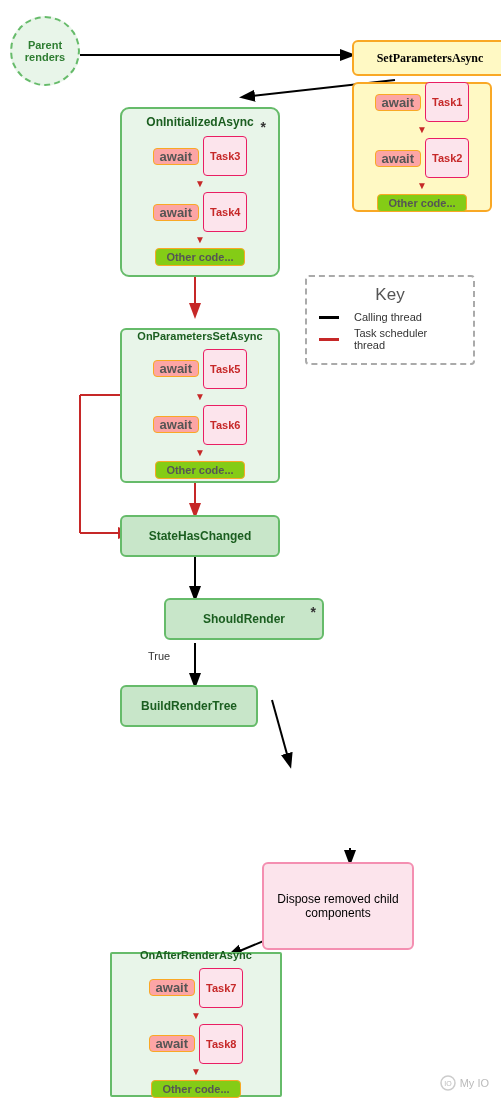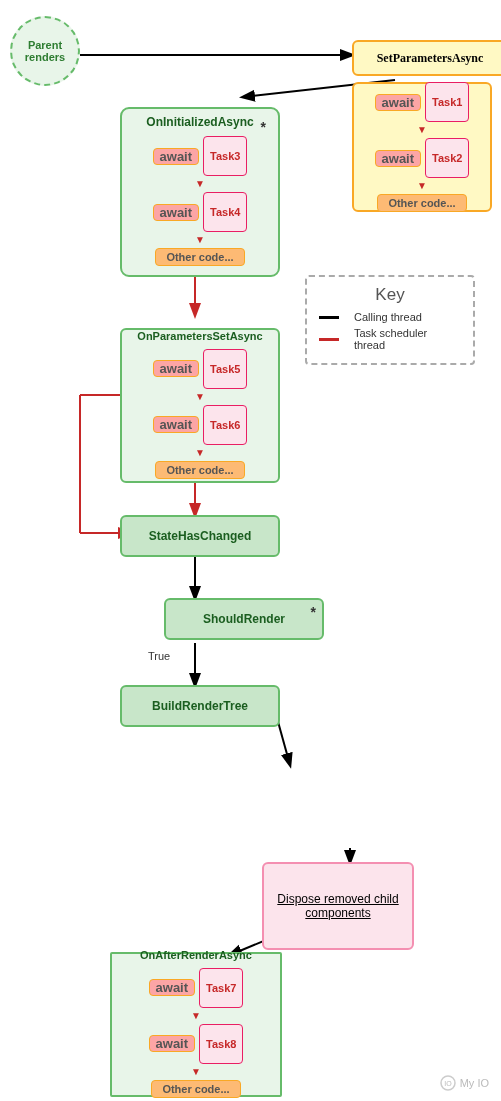--- a/index.html
+++ b/index.html
@@ -45,21 +45,20 @@
       background: #fff9c4;
       border-color: #f9a825;
     }
     .box-dashed {
       background: #fff;
       border: 2px dashed #aaa;
     }
     .box-pink-outer {
       background: #fce4ec;
       border-color: #f48fb1;
-      text-decoration: underline;
     }
 
     
     .await-row {
       display: flex;
       align-items: center;
       gap: 4px;
       margin: 3px 6px;
     }
     .await-box {
@@ -74,21 +73,21 @@
     .task-box {
       background: #fce4ec;
       border: 1.5px solid #e91e63;
       border-radius: 4px;
       padding: 13px 6px;
       font-size: 11px;
       font-weight: bold;
       color: #c62828;
     }
     .other-code-box {
-      background: #fdba74;
+      background: #84cc16;
       border: 1.5px solid #f9a825;
       border-radius: 4px;
       padding: 2px 10px;
       font-size: 11px;
       color: #555;
       margin: 3px 6px;
     }
 
     
     .small-arrow {
@@ -309,21 +308,21 @@
 
   <div class="box box-green" style="top:598px; left:120px; width:160px; height:42px; position:absolute;margin-left:44px;">
     <span>ShouldRender</span>
     <span class="asterisk">*</span>
   </div>
 
   <div style="position:absolute; top:650px; left:148px; font-size:11px; color:#333;">
     <span>True</span>
   </div>
 
-  <div class="box box-green" style="top:685px; left:120px; width:160px; height:42px;">
+  <div class="box box-green" style="top:685px; left:120px; width:138px; height:42px;">
     <span>BuildRenderTree</span>
   </div>
 
 
   <div class="box box-pink-outer" style="top:862px; left:262px; width:152px; height:88px; text-align:center; font-weight:normal; padding:8px;">
     <span>Dispose removed
 child components</span>
   </div>
 
   <div class="box box-green-outer" style="top:952px; left:110px; width:172px; height:145px; padding:6px; position:absolute; border-radius:2px; border:2px solid #66bb6a;">

